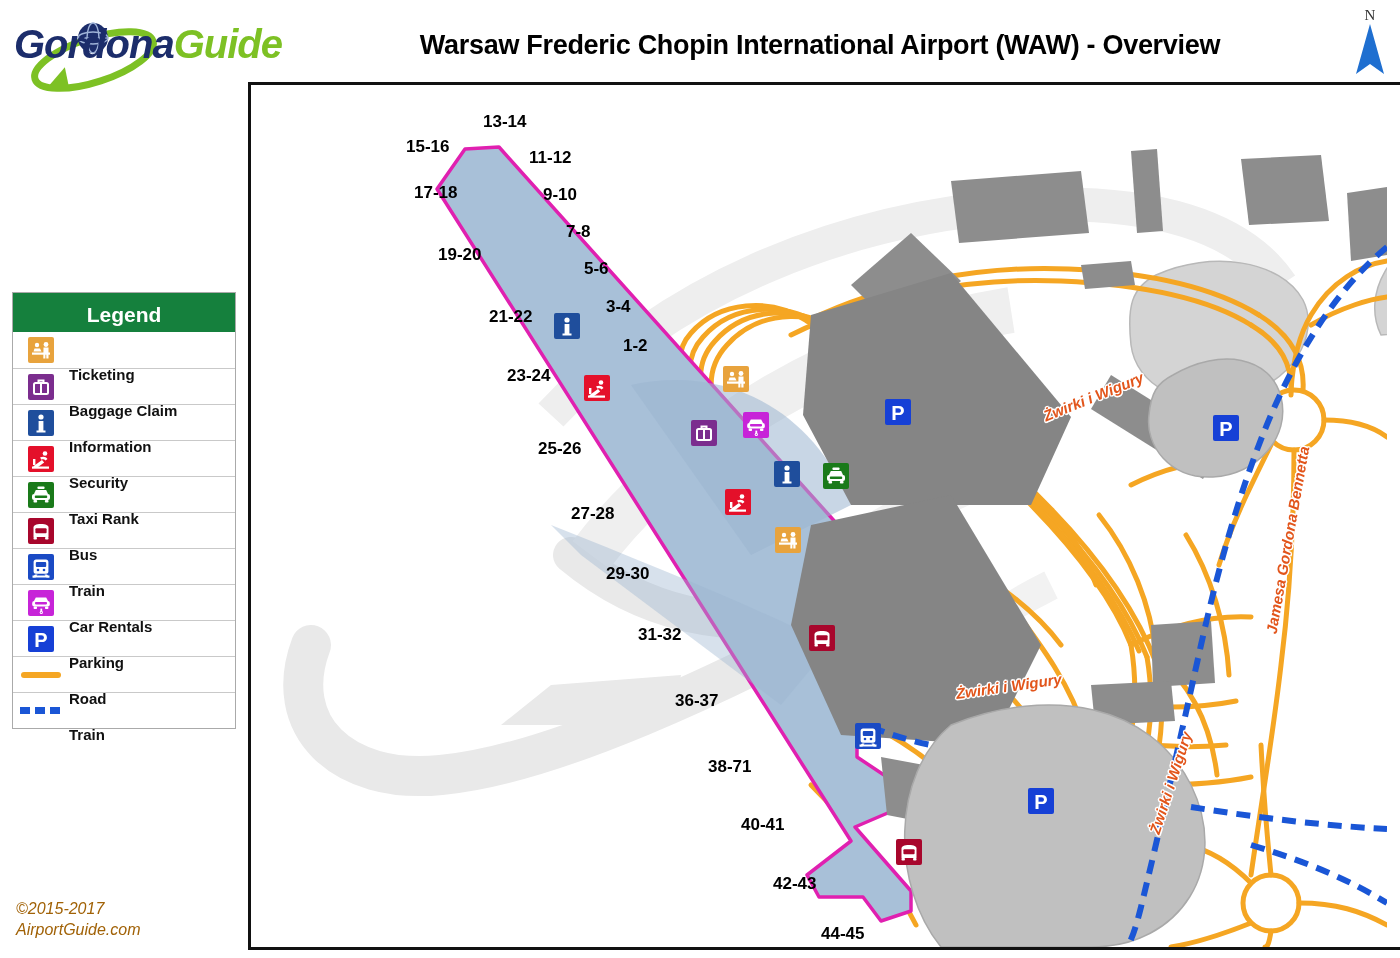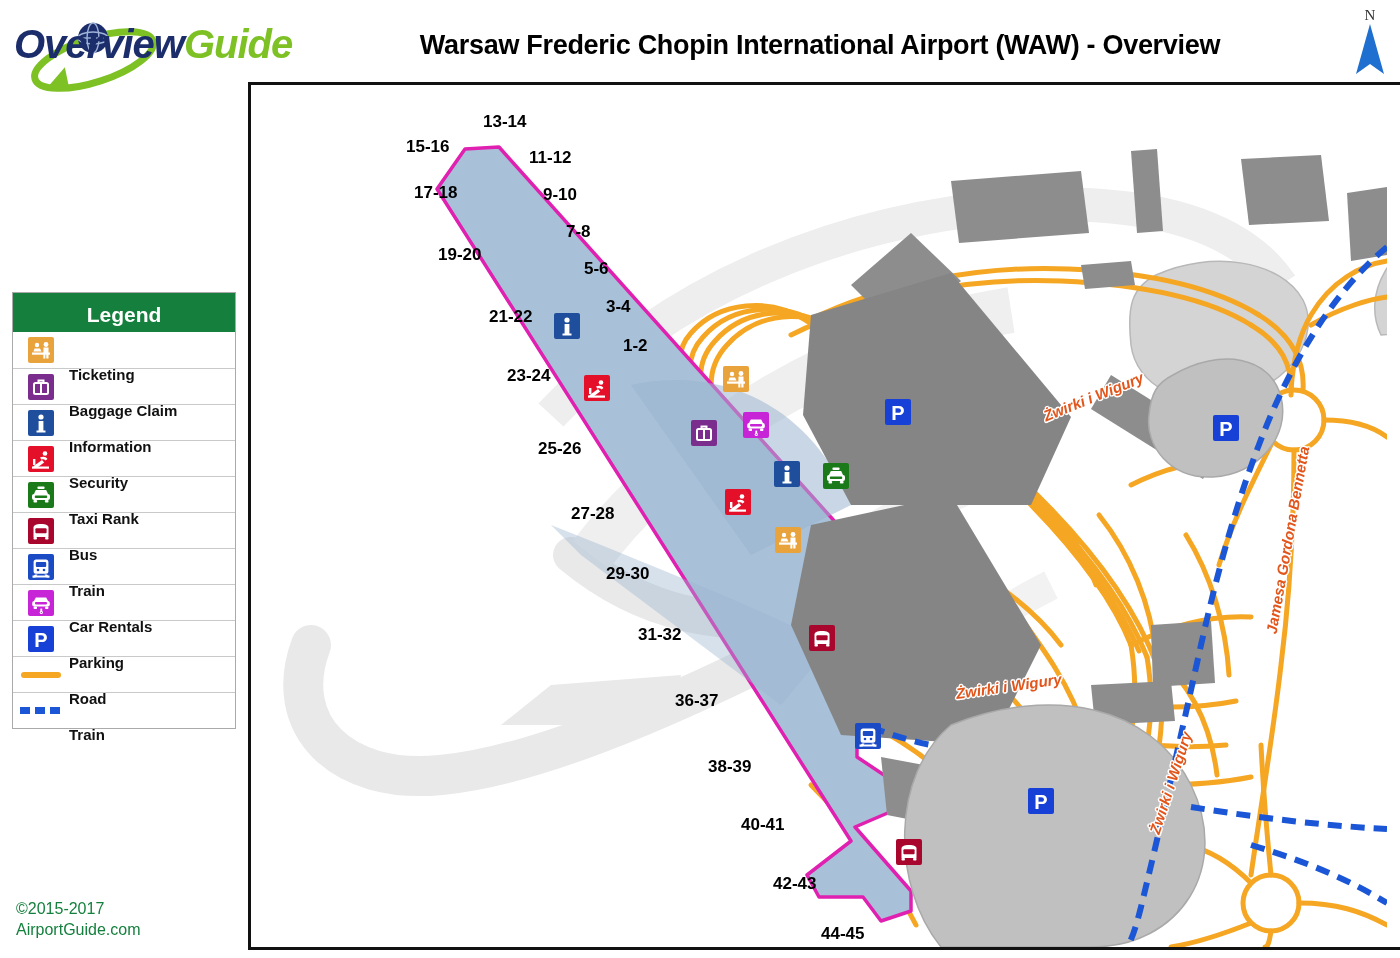--- a/index.html
+++ b/index.html
@@ -49,21 +49,21 @@
   #legend .lrow:first-of-type{border-top:none;}
   #legend .lic{width:56px;display:flex;justify-content:center;align-items:center;}
   #legend .llab{font-size:15px;font-weight:bold;color:#111;margin-top:48px;}
   
   .sw-road{width:40px;height:6px;background:#f5a623;border-radius:3px;}
   .sw-train{width:42px;height:7px;
     background:repeating-linear-gradient(to right,#1a56d6 0 10px,transparent 10px 15px);}
   
   #footer{
     position:absolute;left:16px;top:898px;
-    font-size:16px;color:#15803d;line-height:21px;
+    font-size:16px;color:#a16207;line-height:21px;font-style:italic;
   }
   
   #mapframe{
     position:absolute;left:248px;top:82px;
     width:1352px;height:868px;
     border:3px solid #111;
     background:#fff;box-sizing:border-box;overflow:hidden;
   }
   #mapsvg{position:absolute;left:0;top:0;}
   
@@ -88,21 +88,21 @@
     <ellipse cx="80" cy="52" rx="62" ry="22" fill="none" stroke="#7dc124" stroke-width="7" transform="rotate(-18 80 52)"></ellipse>
     <polygon points="30,62 50,50 48,68" fill="#7dc124" transform="rotate(-18 80 52)"></polygon>
     <circle cx="79" cy="30" r="15" fill="#1c2d6b"></circle>
     <g stroke="#9fb3d8" stroke-width="1.4" fill="none">
       <ellipse cx="79" cy="30" rx="15" ry="6"></ellipse>
       <ellipse cx="79" cy="30" rx="6" ry="15"></ellipse>
       <line x1="64" y1="30" x2="94" y2="30"></line>
     </g>
   </svg>
   <div class="logotext">
-    <span class="w1">Overview</span><span class="w2">Guide</span>
+    <span class="w1">Gordona</span><span class="w2">Guide</span>
   </div>
 </div>
 
 <div id="title">Warsaw Frederic Chopin International Airport (WAW) - Overview</div>
 
 <div id="compass">
   <div class="nlab">N</div>
   <svg width="34" height="56" viewBox="0 0 34 56">
     <polygon points="17,2 31,52 17,42 3,52" fill="#1f6fd0"></polygon>
   </svg>
@@ -388,21 +388,21 @@
       <div class="gatelab" style="left: 333px; top: 174px;">5-6</div>
       <div class="gatelab" style="left: 355px; top: 212px;">3-4</div>
       <div class="gatelab" style="left: 238px; top: 222px;">21-22</div>
       <div class="gatelab" style="left: 372px; top: 251px;">1-2</div>
       <div class="gatelab" style="left: 256px; top: 281px;">23-24</div>
       <div class="gatelab" style="left: 287px; top: 354px;">25-26</div>
       <div class="gatelab" style="left: 320px; top: 419px;">27-28</div>
       <div class="gatelab" style="left: 355px; top: 479px;">29-30</div>
       <div class="gatelab" style="left: 387px; top: 540px;">31-32</div>
       <div class="gatelab" style="left: 424px; top: 606px;">36-37</div>
-      <div class="gatelab" style="left: 457px; top: 672px;">38-39</div>
+      <div class="gatelab" style="left: 457px; top: 672px;">38-71</div>
       <div class="gatelab" style="left: 490px; top: 730px;">40-41</div>
       <div class="gatelab" style="left: 522px; top: 789px;">42-43</div>
       <div class="gatelab" style="left: 570px; top: 839px;">44-45</div>
     </div>
 
   <div id="road-layer">
       <div class="roadlab" style="left: 793px; top: 323px; transform: rotate(-22deg); transform-origin: left center;">Żwirki i Wigury</div>
       <div class="roadlab" style="left: 705px; top: 600px; transform: rotate(-8deg); transform-origin: left center;">Żwirki i Wigury</div>
       <div class="roadlab" style="left: 903px; top: 740px; transform: rotate(-72deg); transform-origin: left center;">Żwirki i Wigury</div>
       <div class="roadlab" style="left: 1020px; top: 540px; transform: rotate(-80deg); transform-origin: left center;">Jamesa Gordona Bennetta</div>

